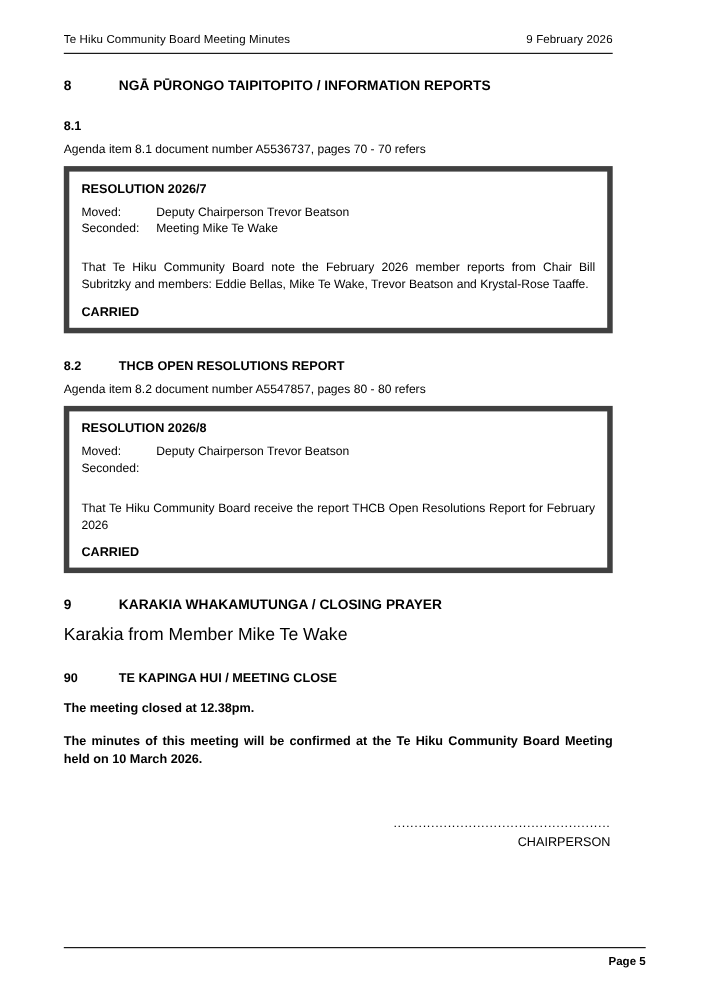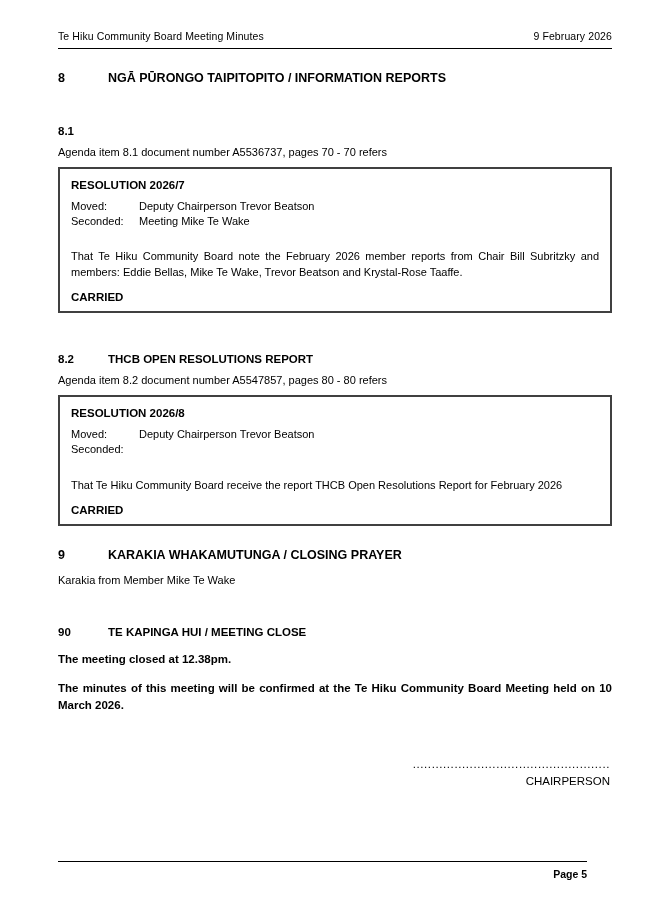--- a/index.html
+++ b/index.html
@@ -14,21 +14,21 @@
     color: #000000;
     position: relative;
     overflow: hidden;
   }
   .page {
     position: absolute;
     left: 0; top: 0;
     width: 645px;
     height: 912px;
     box-sizing: border-box;
-    padding: 30px 33px 0 58px;
+    padding: 30px 88px 0 58px;
   }
   
   .header {
     display: flex;
     justify-content: space-between;
     align-items: baseline;
     font-size: 10.5px;
     padding-bottom: 6px;
     border-bottom: 1px solid #000;
   }
@@ -40,33 +40,33 @@
     display: flex;
     font-weight: bold;
     font-size: 12.5px;
     margin-top: 22px;
   }
   .sec-heading .num { width: 50px; flex: 0 0 50px; }
   .sub-heading {
     display: flex;
     font-weight: bold;
     font-size: 11.5px;
-    margin-top: 40px;
+    margin-top: 24px;
     align-items: center;
   }
   .sub-heading .num { width: 50px; flex: 0 0 50px; }
 
   .agenda-line {
     font-size: 11px;
     margin-top: 9px;
   }
 
   
   .res-box {
-    border: 2px solid #404040;
+    border: 5px solid #404040;
     margin-top: 9px;
     padding: 10px 11px 8px 11px;
   }
   .res-title {
     font-weight: bold;
     font-size: 11.5px;
     margin-bottom: 8px;
   }
   .res-line {
     font-size: 11px;
@@ -83,21 +83,21 @@
   }
   .res-result {
     font-weight: bold;
     font-size: 11.5px;
     text-align: left;
     margin-top: 10px;
   }
 
   
   .plain {
-    font-size: 11px;
+    font-size: 16px;
     margin-top: 12px;
   }
   .bold-para {
     font-weight: bold;
     font-size: 11.5px;
     line-height: 1.45;
     margin-top: 13px;
     text-align: justify;
   }
   .sign-wrap {

